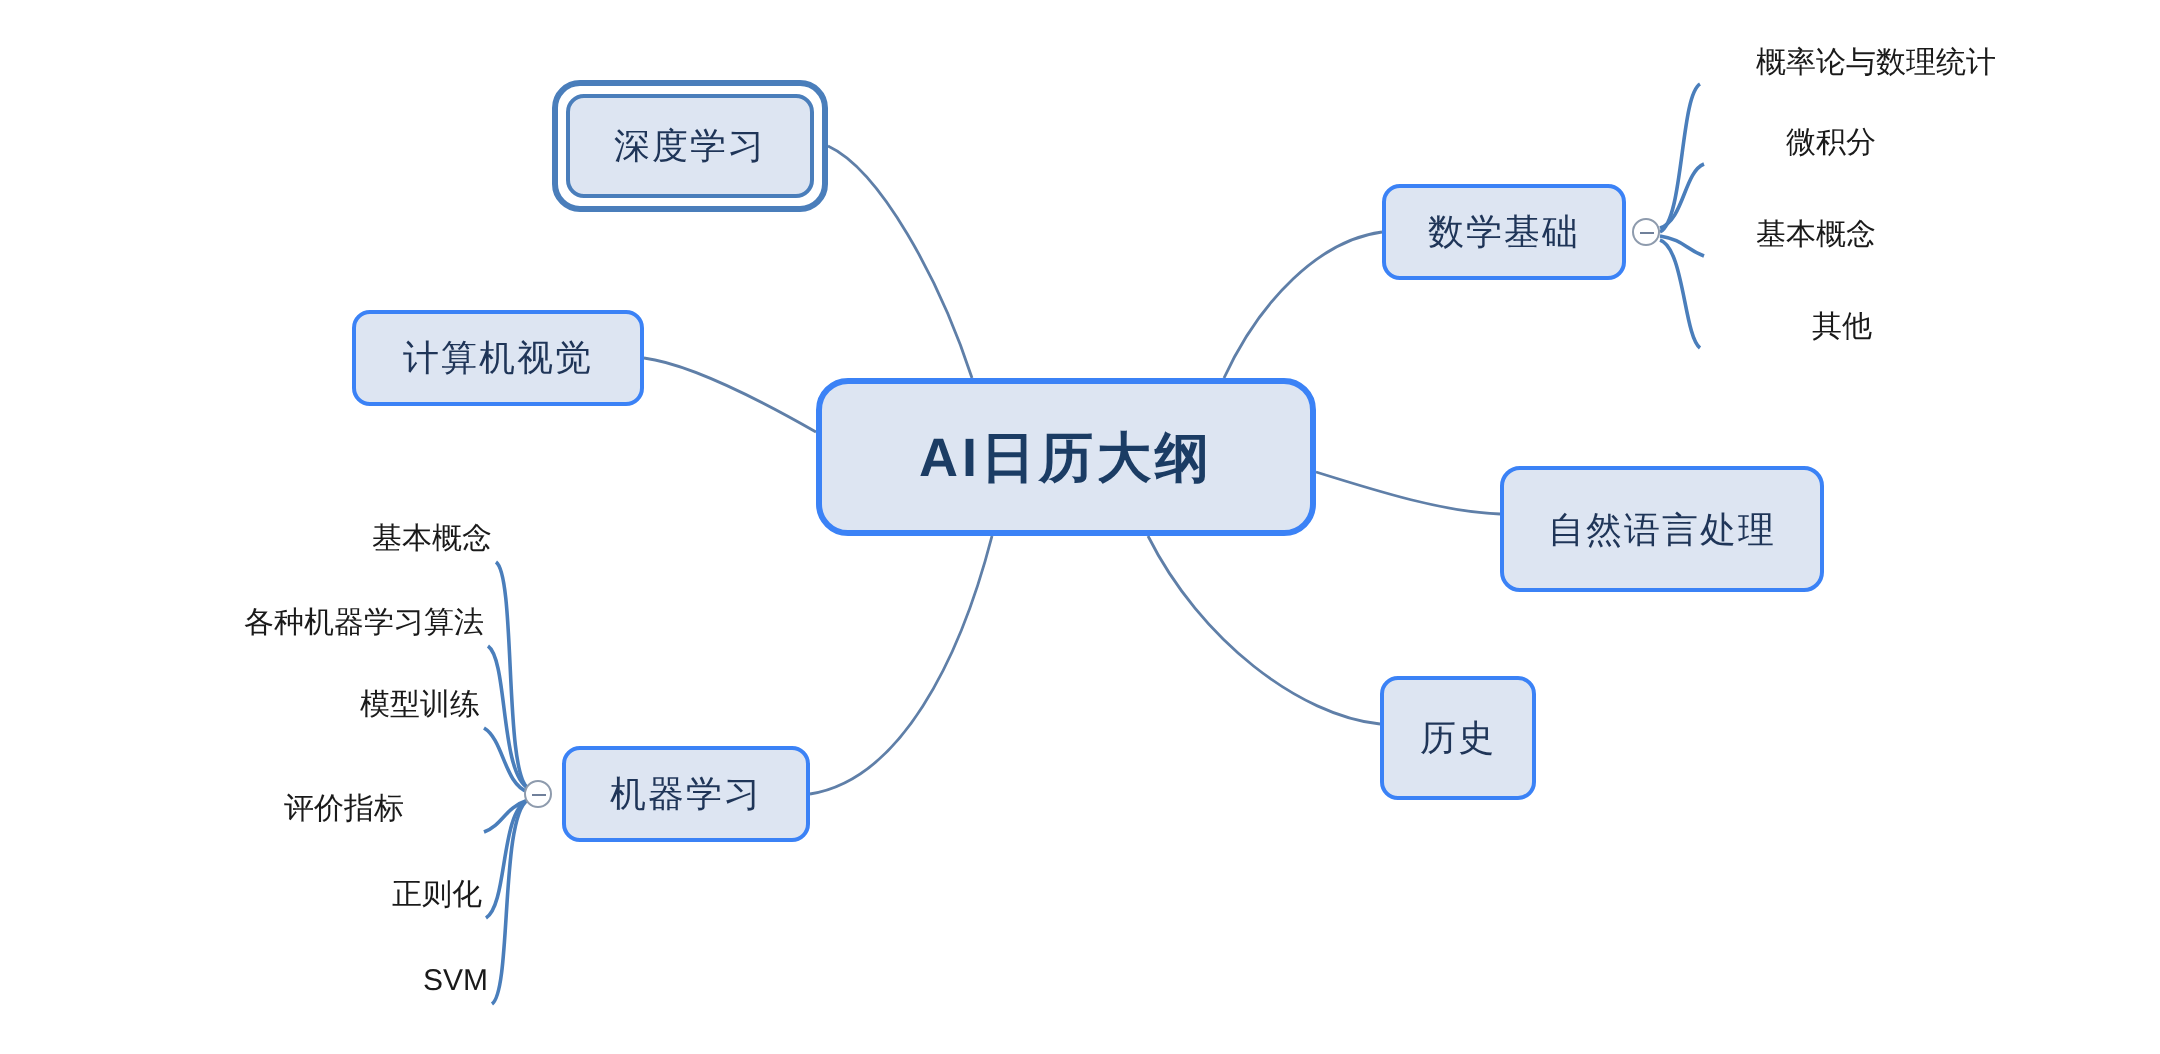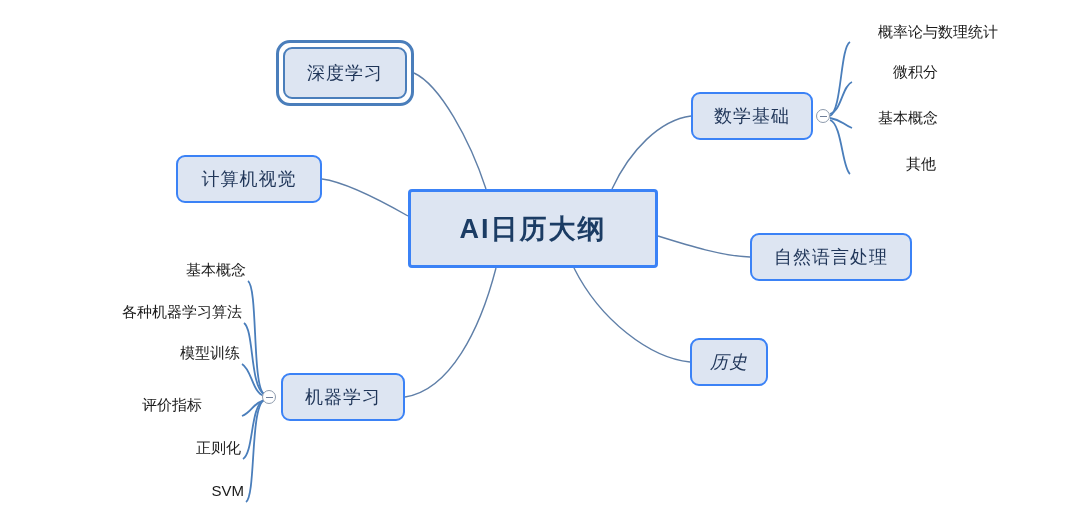--- a/index.html
+++ b/index.html
@@ -37,21 +37,21 @@
     border-radius: 9px;
     display: flex;
     align-items: center;
     justify-content: center;
     color: #1f3558;
     letter-spacing: 1px;
     white-space: nowrap;
   }
   .node.central {
     border-width: 3px;
-    border-radius: 4px;
+    border-radius: 16px;
     font-size: 27px;
     font-weight: bold;
     letter-spacing: 2px;
     color: #1b3c64;
   }
   .node.main {
     font-size: 18px;
     color: #1f3558;
   }
   
@@ -170,25 +170,25 @@
   </div>
 
   <div class="node main" style="left:691px; top:92px; width:122px; height:48px;">
     <span>数学基础</span>
   </div>
 
   <div class="toggle" style="left:816px; top:109px;">
     <span class="minus"></span>
   </div>
 
-  <div class="node main" style="left:750px; top:233px; width:162px; height:48px;">
+  <div class="node main" style="left:750px; top:233px; width:162px; height:63px;border-radius:10px;">
     <span>自然语言处理</span>
   </div>
 
-  <div class="node main" style="left:690px; top:338px; width:78px; height:48px;font-style:italic;">
+  <div class="node main" style="left:690px; top:338px; width:78px; height:62px;">
     <span>历史</span>
   </div>
 
   <div class="leaf align-left" style="left:850px; top:22px; width:150px;">
     <div class="leaf-text">概率论与数理统计</div>
     <div class="leaf-bar"></div>
   </div>
 
   <div class="leaf align-left" style="left:852px; top:62px; width:88px;">
     <div class="leaf-text">微积分</div>

